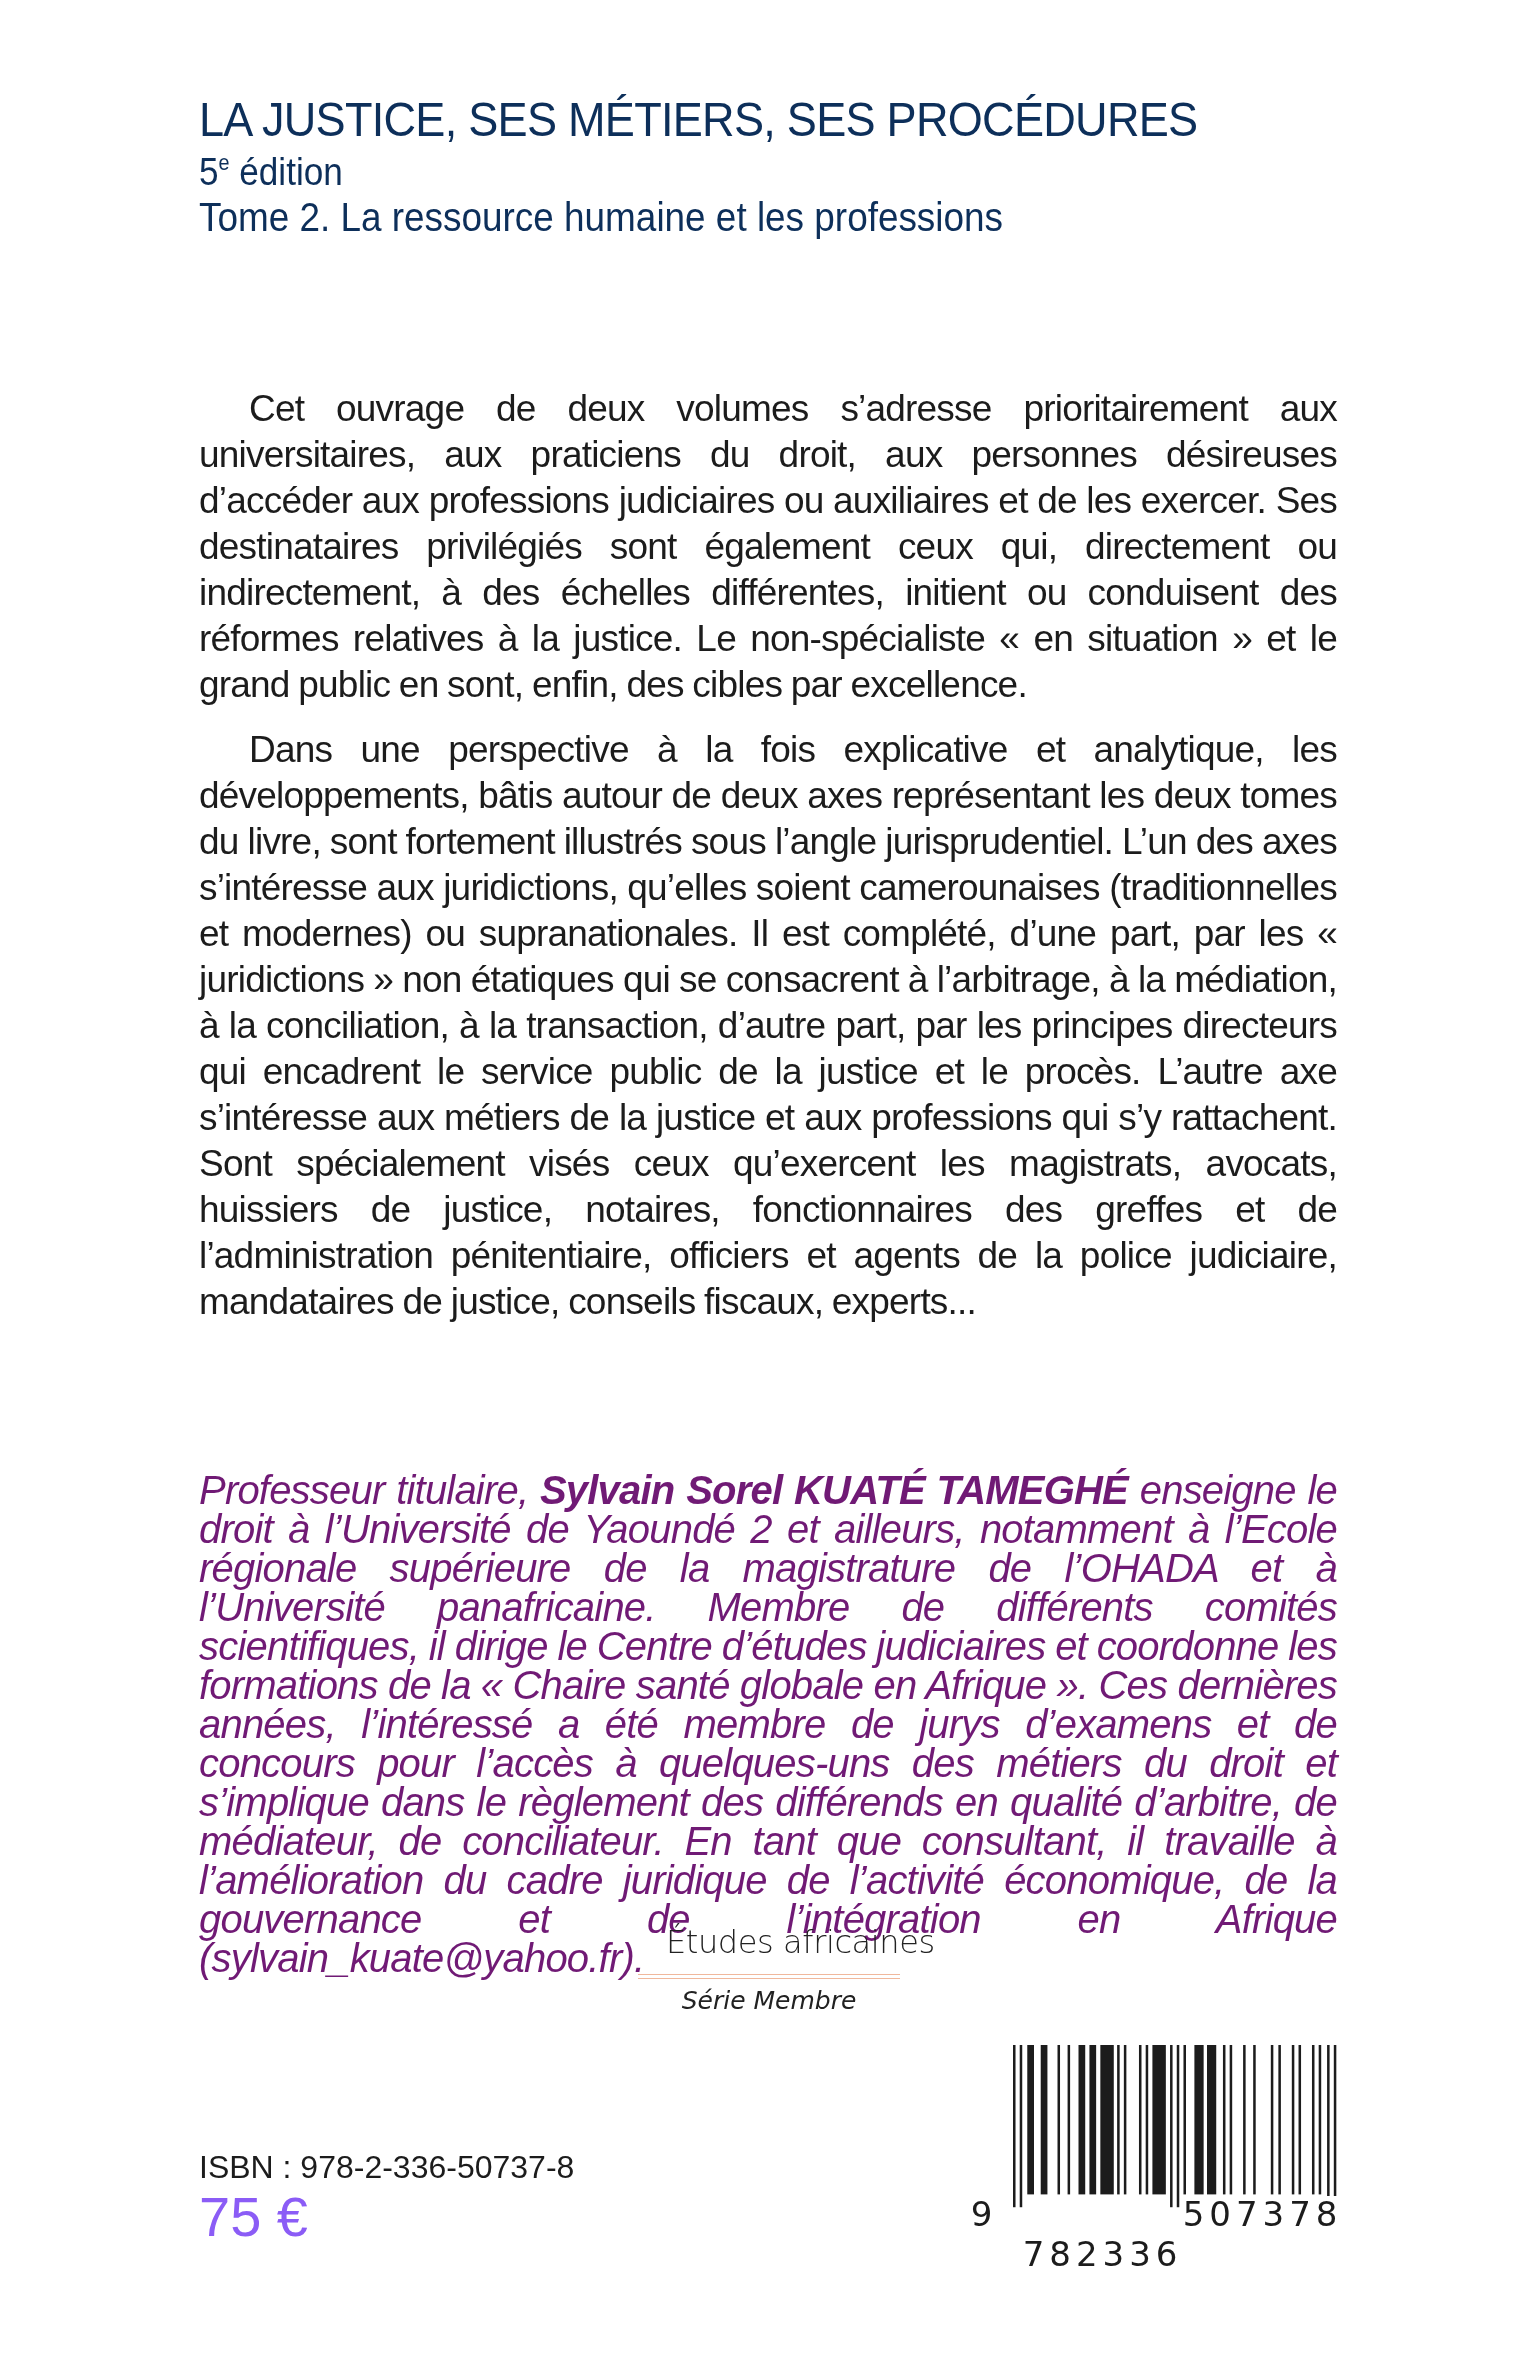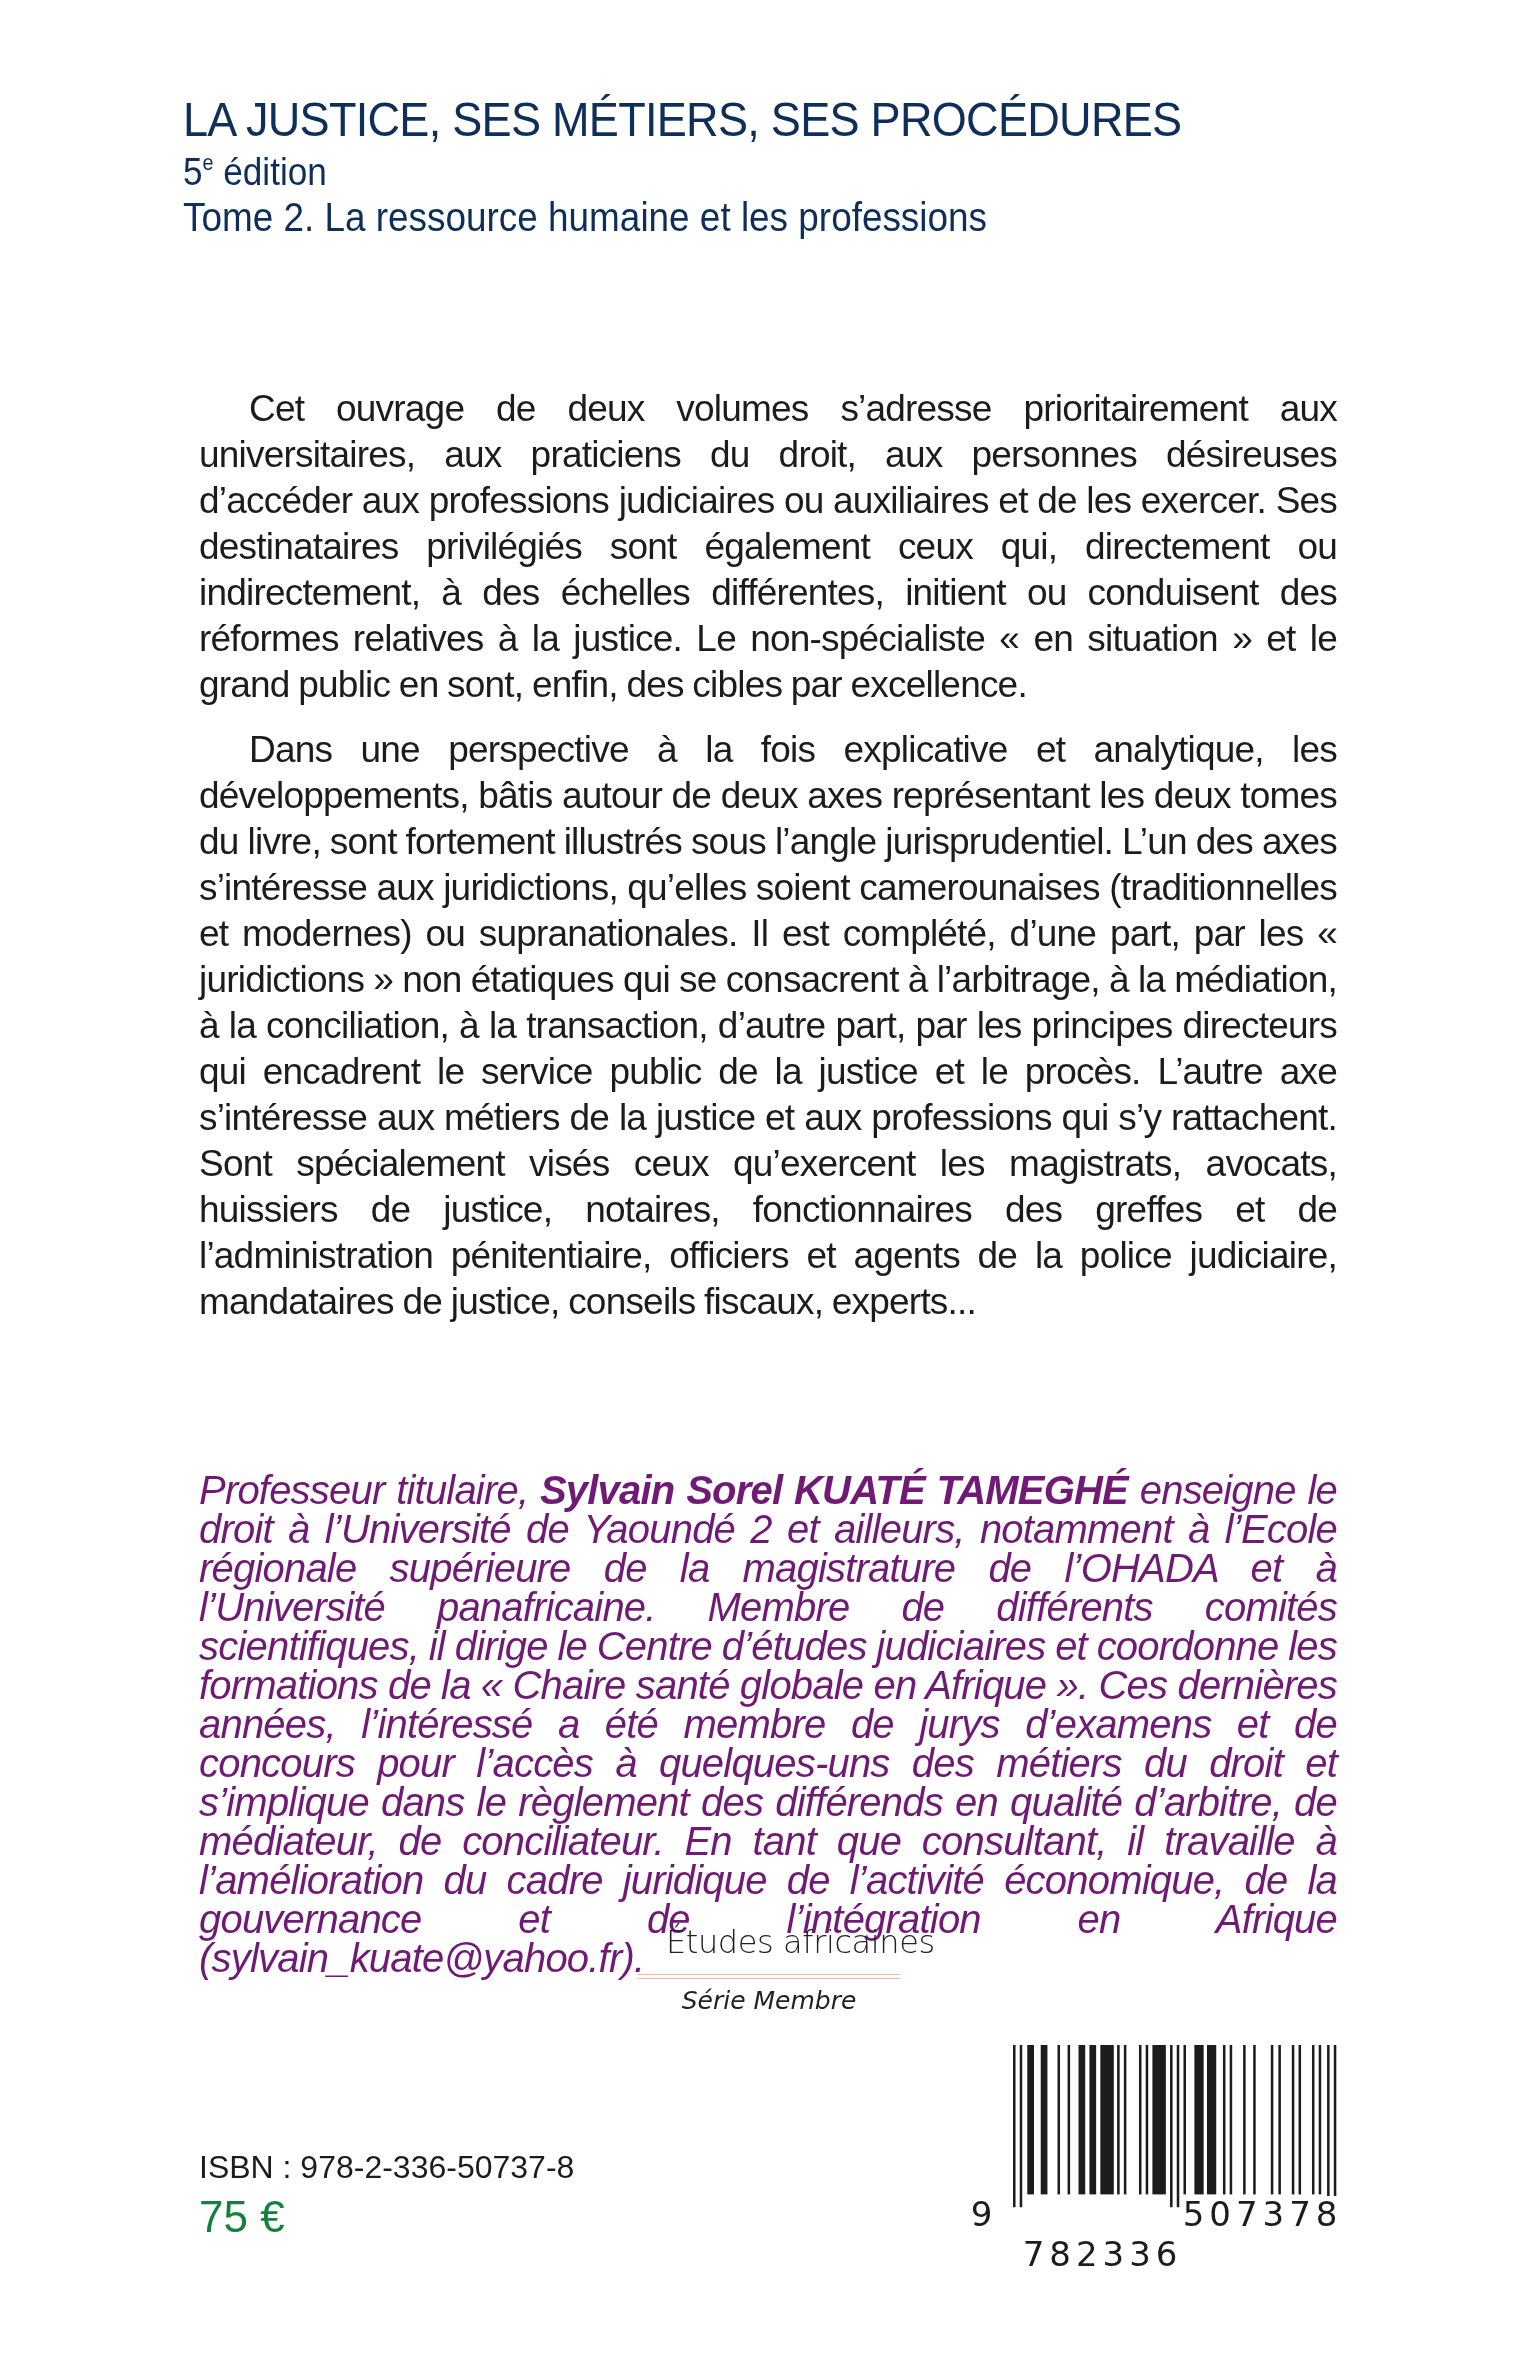--- a/index.html
+++ b/index.html
@@ -1,37 +1,37 @@
 <!DOCTYPE html>
 <html style="font-size:13.4px"><head>
 <meta charset="utf-8">
 <style>
   html, body { margin: 0; padding: 0; background: #ffffff; }
   body { width: 1535px; height: 2377px; position: relative; overflow: hidden; }
   .cover { position: absolute; left: 0; top: 0; width: 1535px; height: 2377px; background: #ffffff; }
 
-  .title-block { position: absolute; left: 183px; top: 87px; color: #0d2f5a; font-family: "Liberation Sans", sans-serif; }
+  .title-block { position: absolute; left: 199px; top: 87px; color: #0d2f5a; font-family: "Liberation Sans", sans-serif; }
   .book-title { font-size: 49px; line-height: 65px; letter-spacing: -0.8px; transform: scaleX(0.92); transform-origin: left; white-space: nowrap; margin: 0; font-weight: normal; }
   .edition { font-size: 39px; line-height: 44px; transform: scaleX(0.9); transform-origin: left; white-space: nowrap; margin-top: -1.7px; }
   .edition sup { font-size: 22px; vertical-align: 15px; line-height: 0; }
   .tome { font-size: 41px; line-height: 47px; transform: scaleX(0.9); transform-origin: left; white-space: nowrap; }
 
   .blurb { position: absolute; left: 199px; top: 386px; width: 1138px; font-family: "Liberation Sans", sans-serif; font-size: 37px; line-height: 46px; color: #1c1c1c; }
   .blurb p { margin: 0 0 18.5px 0; text-align: justify; text-indent: 50px; letter-spacing: -0.8px; word-spacing: -0.8px; }
 
   .bio { position: absolute; left: 199px; top: 1471px; width: 1138px; font-family: "Liberation Sans", sans-serif; font-style: italic; font-size: 40px; line-height: 39px; color: #701a75; text-align: justify; letter-spacing: -0.8px; word-spacing: -0.8px; }
   .bio b { font-weight: bold; }
 
   .series { position: absolute; left: 638px; top: 1917px; width: 262px; text-align: center; font-family: "DejaVu Sans", sans-serif; color: #222; }
   .series-name { font-size: 32px; font-weight: 200; letter-spacing: -0.4px; line-height: 50px; white-space: nowrap; margin-left: 28px; }
   .series-rule { height: 5px; border-top: 1.7px solid #f0b89c; border-bottom: 1.7px solid #f0b89c; margin: 6.7px 0 8.4px 0; box-sizing: border-box; }
   .series-sub { font-size: 25px; font-style: italic; line-height: 28.5px; font-weight: 200; }
 
   .isbn { position: absolute; left: 199px; top: 2149px; font-family: "Liberation Sans", sans-serif; font-size: 32px; line-height: 37px; color: #1c1c1c; white-space: nowrap; }
-  .price { position: absolute; left: 199px; top: 2193px; font-family: "Liberation Sans", sans-serif; font-size: 44px; line-height: 47px; color: #15803d; white-space: nowrap; }
+  .price { position: absolute; left: 199px; top: 2193px; font-family: "Liberation Sans", sans-serif; font-size: 56px; line-height: 47px; color: #8b5cf6; white-space: nowrap; }
 
   .barcode { position: absolute; left: 969px; top: 2045px; width: 373px; height: 185px; }
   .barcode-bars { position: absolute; left: 44px; top: 0; width: 325px; height: 166px; }
   .barcode-digits { position: absolute; left: 0; top: 151px; width: 373px; height: 37px; font-family: "DejaVu Sans", sans-serif; font-size: 34px; color: #1c1c1c; background: transparent; }
   .barcode-digits span { position: absolute; top: 0; background: #fff; padding: 0 1.7px; line-height: 37px; }
 </style>
 </head>
 <body>
 
 <div class="cover">

